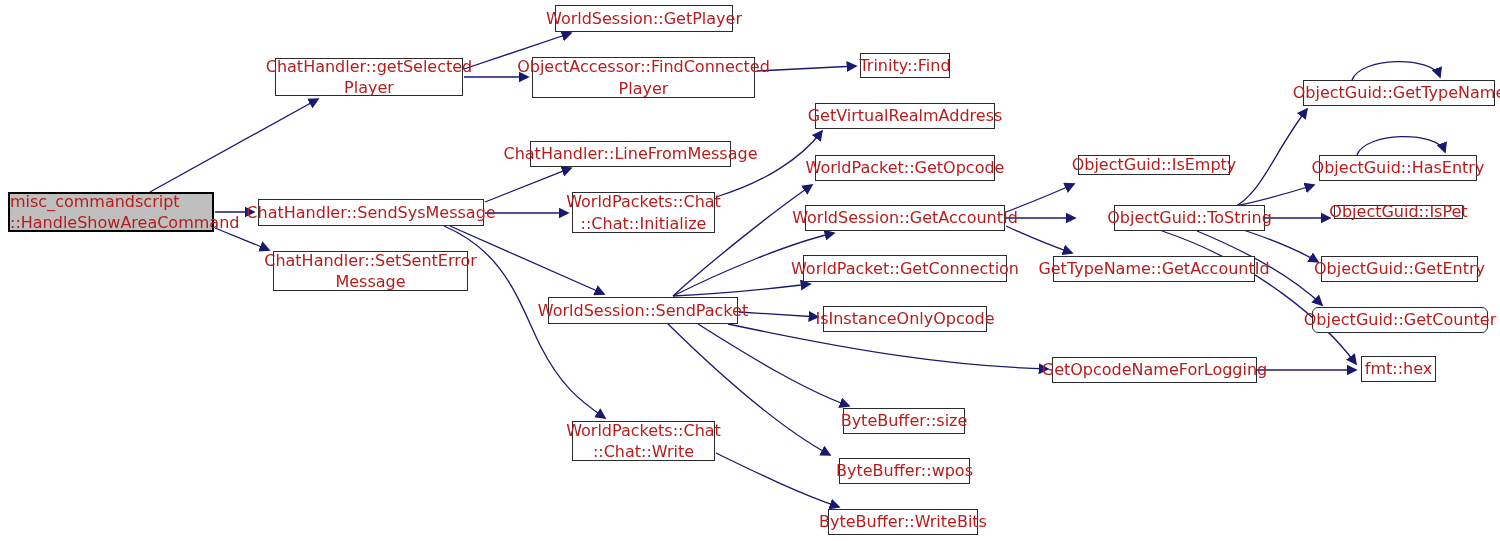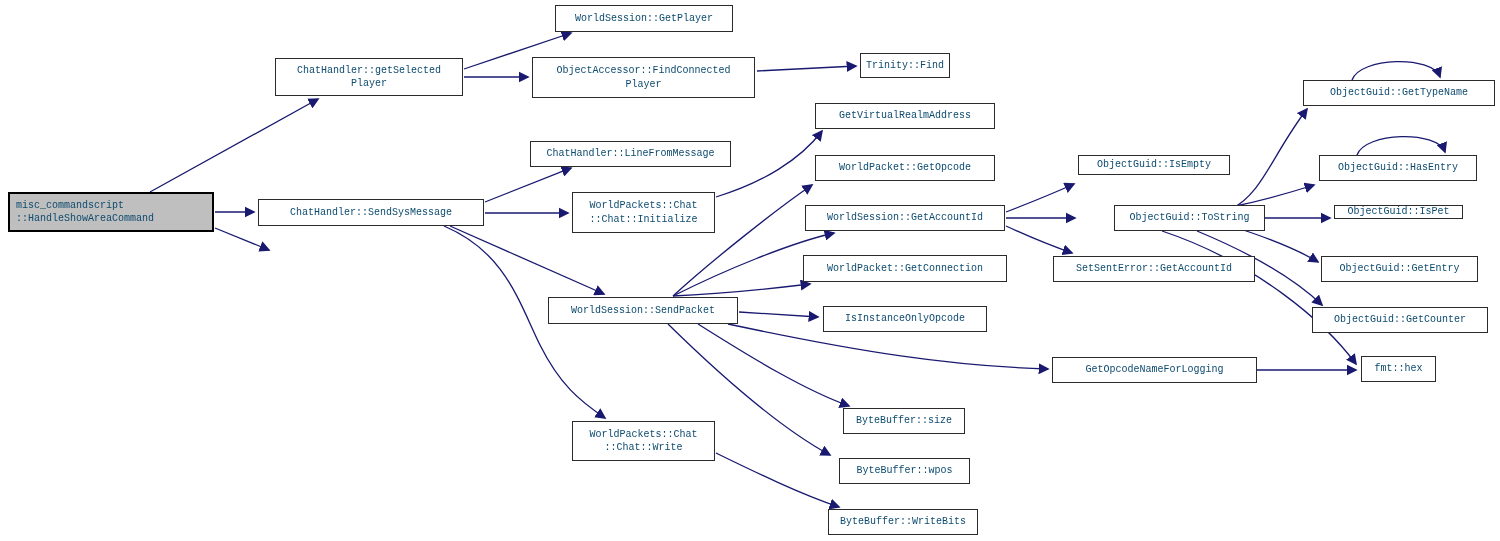--- a/index.html
+++ b/index.html
@@ -9,37 +9,36 @@
     font-family:"DejaVu Sans","Liberation Sans",sans-serif;
     background:#ffffff;
     overflow:hidden;
   }
   #edges{position:absolute;left:0;top:0;width:1500px;height:541px;}
   .node{
     position:absolute;
     box-sizing:border-box;
     background:#ffffff;
     border:1px solid #2b2b2b;
-    color:#0c4a6e;
-    font-size:10px;
+    color:#b91c1c;
+    font-size:16px;
     line-height:1.32;
     display:flex;
     align-items:center;
     justify-content:center;
     text-align:center;
     white-space:pre;
     overflow:visible;
-    font-family:Liberation Mono, monospace;
   }
   .node.root{
     background:#bfbfbf;
     border:2px solid #000000;
     justify-content:flex-start;
     text-align:left;
-    padding-left:6px;
+    padding-left:0;
   }
 </style>
 </head>
 <body>
 
 <div id="graph">
 
   <svg id="edges" width="1500" height="541" viewBox="0 0 1500 541">
     <defs>
       <marker id="arrow" viewBox="0 0 10 10" refX="8.5" refY="5" markerWidth="8.5" markerHeight="8.5" orient="auto-start-reverse">
@@ -83,38 +82,40 @@
 
   <div class="node root" style="left:8px;top:192px;width:206px;height:40px;">misc_commandscript
 ::HandleShowAreaCommand</div>
   <div class="node" style="left:275px;top:58px;width:188px;height:38px;">ChatHandler::getSelected
 Player</div>
   <div class="node" style="left:555px;top:5px;width:178px;height:27px;">WorldSession::GetPlayer</div>
   <div class="node" style="left:532px;top:57px;width:223px;height:41px;">ObjectAccessor::FindConnected
 Player</div>
   <div class="node" style="left:860px;top:53px;width:90px;height:25px;">Trinity::Find</div>
   <div class="node" style="left:258px;top:199px;width:226px;height:27px;">ChatHandler::SendSysMessage</div>
+  <div class="node" style="left:273px;top:251px;width:195px;height:40px;">ChatHandler::SetSentError
+Message</div>
   <div class="node" style="left:530px;top:141px;width:201px;height:26px;">ChatHandler::LineFromMessage</div>
   <div class="node" style="left:572px;top:192px;width:143px;height:41px;">WorldPackets::Chat
 ::Chat::Initialize</div>
   <div class="node" style="left:815px;top:103px;width:180px;height:26px;">GetVirtualRealmAddress</div>
   <div class="node" style="left:815px;top:155px;width:180px;height:26px;">WorldPacket::GetOpcode</div>
   <div class="node" style="left:805px;top:205px;width:200px;height:26px;">WorldSession::GetAccountId</div>
   <div class="node" style="left:803px;top:255px;width:204px;height:27px;">WorldPacket::GetConnection</div>
   <div class="node" style="left:823px;top:306px;width:164px;height:26px;">IsInstanceOnlyOpcode</div>
   <div class="node" style="left:548px;top:297px;width:190px;height:27px;">WorldSession::SendPacket</div>
   <div class="node" style="left:1052px;top:357px;width:205px;height:26px;">GetOpcodeNameForLogging</div>
   <div class="node" style="left:843px;top:408px;width:122px;height:26px;">ByteBuffer::size</div>
   <div class="node" style="left:839px;top:458px;width:131px;height:26px;">ByteBuffer::wpos</div>
   <div class="node" style="left:828px;top:509px;width:150px;height:26px;">ByteBuffer::WriteBits</div>
   <div class="node" style="left:572px;top:421px;width:143px;height:40px;">WorldPackets::Chat
 ::Chat::Write</div>
   <div class="node" style="left:1078px;top:155px;width:152px;height:20px;">ObjectGuid::IsEmpty</div>
   <div class="node" style="left:1079px;top:205px;width:151px;height:26px;margin-left:35px;">ObjectGuid::ToString</div>
-  <div class="node" style="left:1053px;top:256px;width:202px;height:26px;">SetSentError::GetAccountId</div>
+  <div class="node" style="left:1053px;top:256px;width:202px;height:26px;">GetTypeName::GetAccountId</div>
   <div class="node" style="left:1303px;top:80px;width:192px;height:26px;">ObjectGuid::GetTypeName</div>
   <div class="node" style="left:1319px;top:155px;width:158px;height:26px;">ObjectGuid::HasEntry</div>
   <div class="node" style="left:1334px;top:205px;width:129px;height:14px;">ObjectGuid::IsPet</div>
   <div class="node" style="left:1321px;top:256px;width:157px;height:26px;">ObjectGuid::GetEntry</div>
-  <div class="node" style="left:1312px;top:307px;width:176px;height:26px;">ObjectGuid::GetCounter</div>
+  <div class="node" style="left:1312px;top:307px;width:176px;height:26px;border-radius:6px;">ObjectGuid::GetCounter</div>
   <div class="node" style="left:1361px;top:356px;width:75px;height:26px;">fmt::hex</div>
 
 </div>
 
 </body></html>

